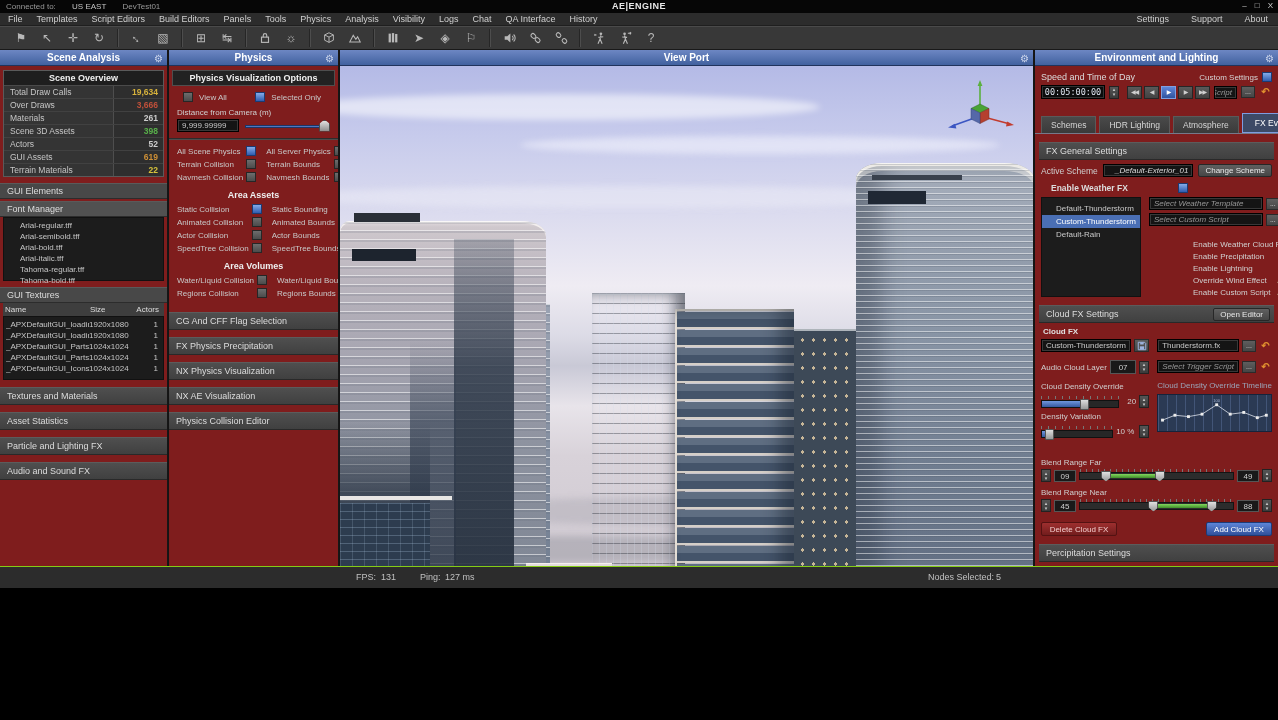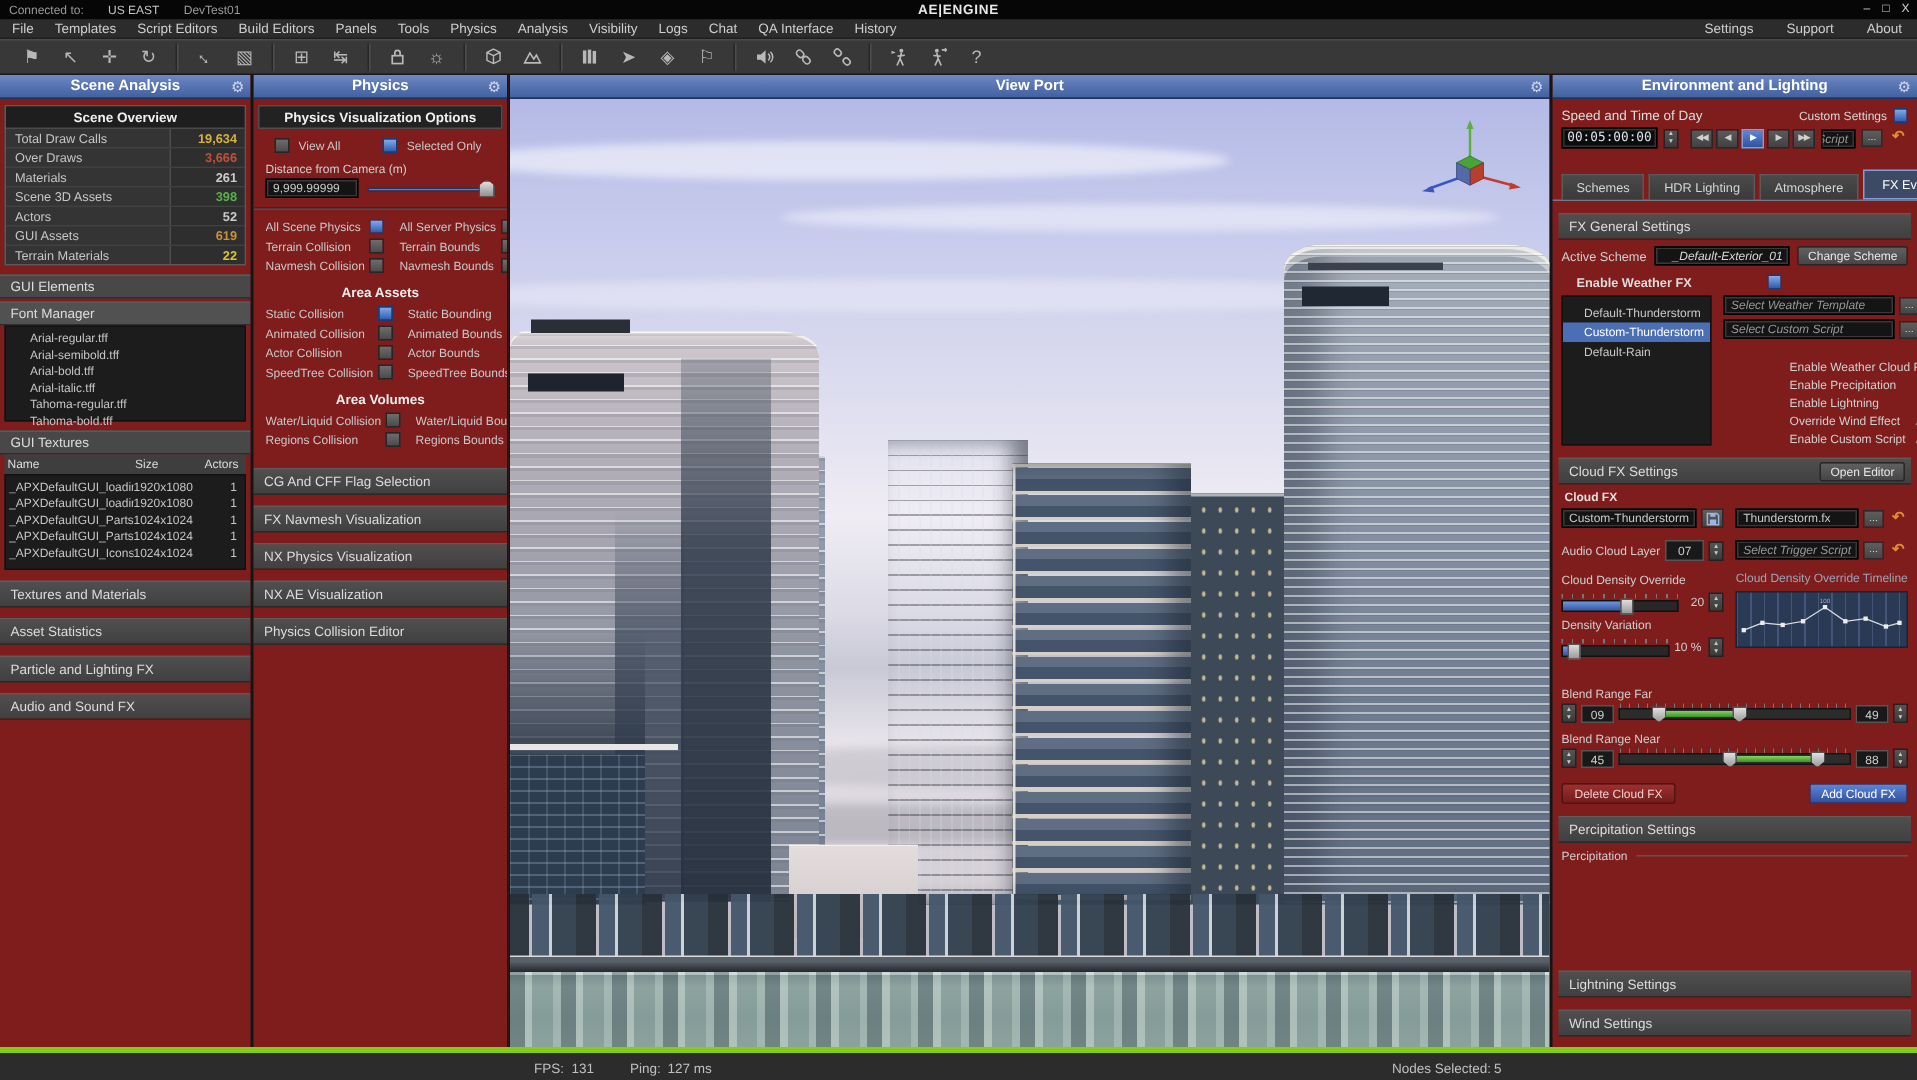--- a/index.html
+++ b/index.html
@@ -1,18 +1,18 @@
 <!DOCTYPE html>
 <html><head>
 <meta charset="utf-8">
 <style>
   * { margin:0; padding:0; box-sizing:border-box; }
   html,body { background:#000; }
   #app {
-    position:relative; width:1278px; height:720px; overflow:hidden;
+    position:relative; width:1278px; height:588px; overflow:hidden;
     background:#2e2e2e; font-family:"Liberation Sans", sans-serif;
     color:#c9c9c9; user-select:none;
   }
   
   #titlebar { position:absolute; top:0; left:0; right:0; height:13px; background:#060606; font-size:8px; color:#9a9a9a; }
   #titlebar .conn { position:absolute; left:6px; top:2px; }
   #titlebar .conn span { margin-right:14px; }
   #titlebar .conn .srv { color:#c5c5c5; }
   #app-title { position:absolute; left:50%; top:1px; transform:translateX(-50%); color:#e8e8e8; font-weight:bold; font-size:9px; letter-spacing:.5px; }
   #win-controls { position:absolute; right:5px; top:1px; color:#cfcfcf; font-size:8px; }
@@ -159,21 +159,21 @@
   #bldH .blk { position:absolute; left:12px; top:28px; width:58px; height:13px; background:#202834; }
   #bldH .blk2 { position:absolute; left:16px; top:12px; width:90px; height:5px; background:#39414d; }
   #plaza { left:186px; width:86px; top:497px; height:62px; background:linear-gradient(180deg,#e4dddd,#cfc7c9); box-shadow:inset 0 1px 0 #f4f0ef; }
   #storefront { left:0; right:0; top:530px; height:43px; background:repeating-linear-gradient(90deg,#273039 0 13px,#41526626 13px 15px,#44556a 15px 26px,#ccd2d6 26px 28px,#313f4e 28px 44px); opacity:.95; }
   #street { left:0; right:0; top:571px; height:11px; background:linear-gradient(#d9dbdc 0 1px,#596068 1px 4px,#23282e 100%); }
   #water { left:0; right:0; top:582px; bottom:0; background:linear-gradient(180deg,#7e9493 0,#9fb2ae 20%,#93a8a4 60%,#9cb0aa 100%); }
   #water .wrefl { position:absolute; inset:0; background:repeating-linear-gradient(90deg,rgba(32,52,62,.35) 0 10px,rgba(215,228,222,.35) 10px 15px,rgba(90,120,120,.25) 15px 29px,rgba(180,200,195,.3) 29px 34px); }
   #water .wline { position:absolute; left:0; right:0; top:0; height:2px; background:rgba(240,244,242,.7); }
   #gizmo { position:absolute; left:600px; top:10px; }
   
-  #statusbar { position:absolute; left:0; right:0; bottom:0; height:22px; background:#2c2c2c; border-top:4px solid #84cc16; font-size:9px; color:#c0c0c0;padding-left:40px; }
+  #statusbar { position:absolute; left:0; right:0; bottom:0; height:22px; background:#2c2c2c; border-top:1px solid #84cc16; font-size:9px; color:#c0c0c0;padding-left:40px; }
   #statusbar span { position:absolute; top:5px; }
 </style>
 </head>
 <body>
 
 <div id="app">
 
   <div id="titlebar">
     <div class="conn">
       <span>Connected to:</span>
@@ -503,21 +503,21 @@
           <div class="pcheck">
             <span class="pl">Regions Collision</span>
             <span class="chk off"></span>
           </div>
           <div class="pcheck">
             <span class="pl">Regions Bounds</span>
           </div>
         </div>
       <div id="phys-collapsed" style="margin-top:14px">
           <div class="collapse-hd">CG And CFF Flag Selection</div>
-          <div class="collapse-hd">FX Navmesh Visualization</div>
+          <div class="collapse-hd">FX Physics Precipitation</div>
           <div class="collapse-hd">NX Physics Visualization</div>
           <div class="collapse-hd">NX AE Visualization</div>
           <div class="collapse-hd">Physics Collision Editor</div>
         </div>
     </div>
 
     <div class="panel" id="viewport-panel">
       <div class="panel-hd">
         <span>View Port</span>
         <span class="gear">⚙</span>

